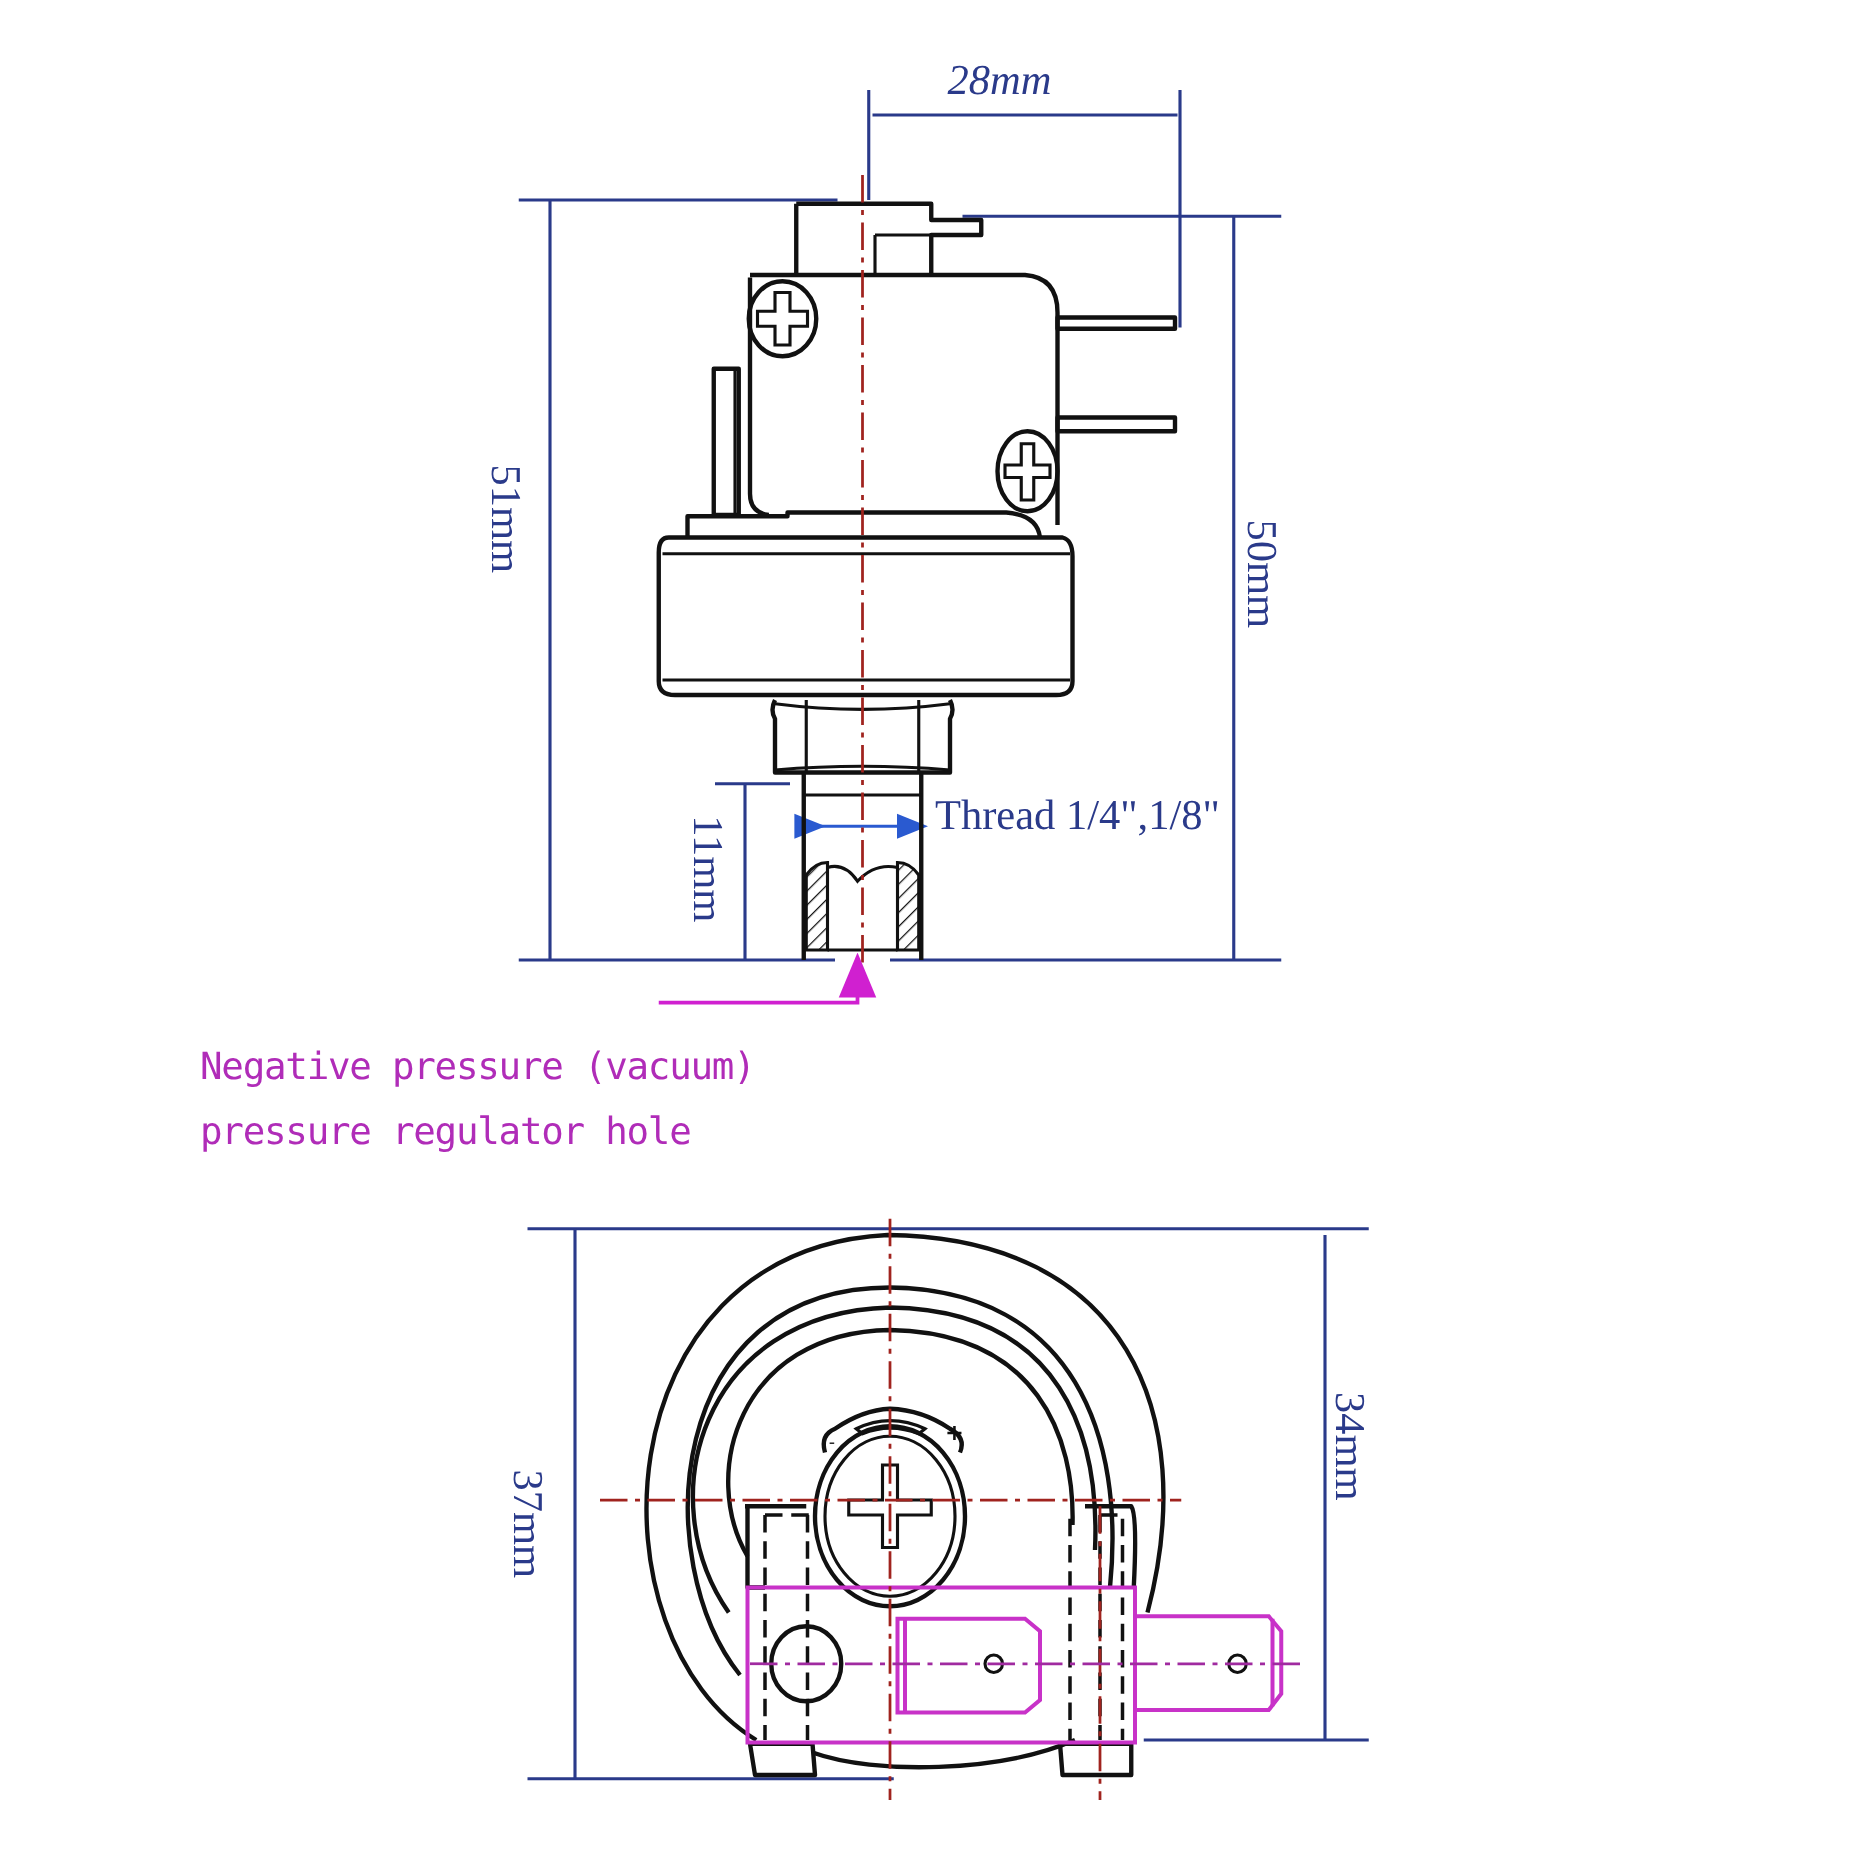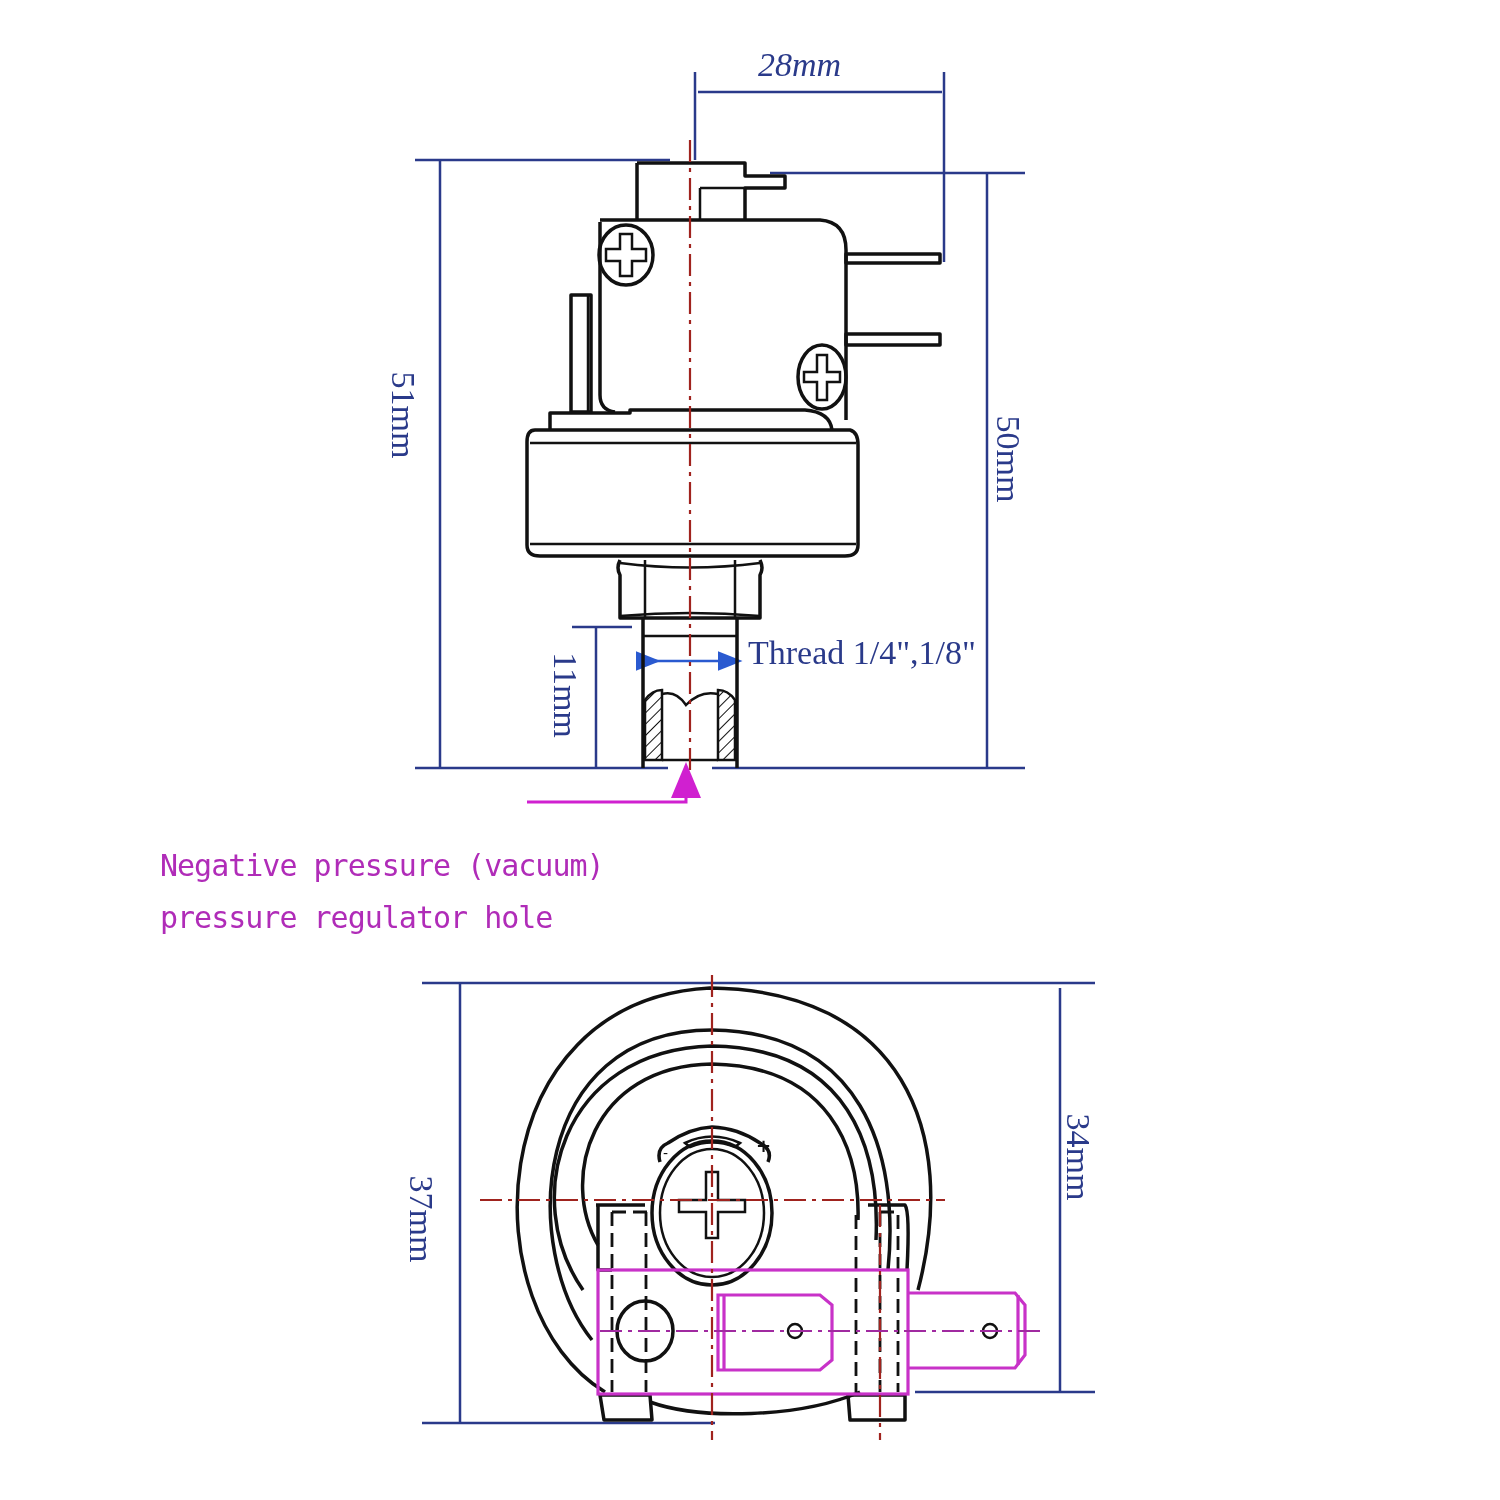--- a/index.html
+++ b/index.html
@@ -6,21 +6,21 @@
   #canvas { position: relative; width: 1500px; height: 1500px; overflow: hidden; background: #ffffff; }
   svg { position: absolute; left: 0; top: 0; }
   .ol { fill: none; stroke: #111111; stroke-width: 3.5; stroke-linejoin: round; }
   .olt { fill: none; stroke: #111111; stroke-width: 2.5; }
   .dim { fill: none; stroke: #2a3a8a; stroke-width: 2.5; }
   .center { fill: none; stroke: #a0231e; stroke-width: 2.2; stroke-dasharray: 22 6 4 6; }
   .hidden { fill: none; stroke: #111111; stroke-width: 2.8; stroke-dasharray: 14 7; }
   .mag { fill: none; stroke: #c832c8; stroke-width: 3.2; }
   .magc { fill: none; stroke: #a02aa0; stroke-width: 2.2; stroke-dasharray: 22 6 4 6; }
   .dimtext { position: absolute; font-family: "Liberation Serif", serif; font-size: 34px; color: #2a3a8a; white-space: nowrap; }
-  .note { position: absolute; font-family: "DejaVu Sans Mono", monospace; font-size: 30px; color: #b02cb8; line-height: 52px; white-space: nowrap; letter-spacing: -1px; margin-top: 12px; }
+  .note { position: absolute; font-family: "DejaVu Sans Mono", monospace; font-size: 30px; color: #b02cb8; line-height: 52px; white-space: nowrap; letter-spacing: -1px; }
 </style>
 </head>
 <body>
 
 <div id="canvas">
 
   <svg width="1500" height="1500" viewBox="0 0 1500 1500">
     <defs>
       <pattern id="hatch" patternUnits="userSpaceOnUse" width="8" height="8" patternTransform="rotate(45)">
         <line x1="0" y1="0" x2="0" y2="8" stroke="#111" stroke-width="2"></line>

